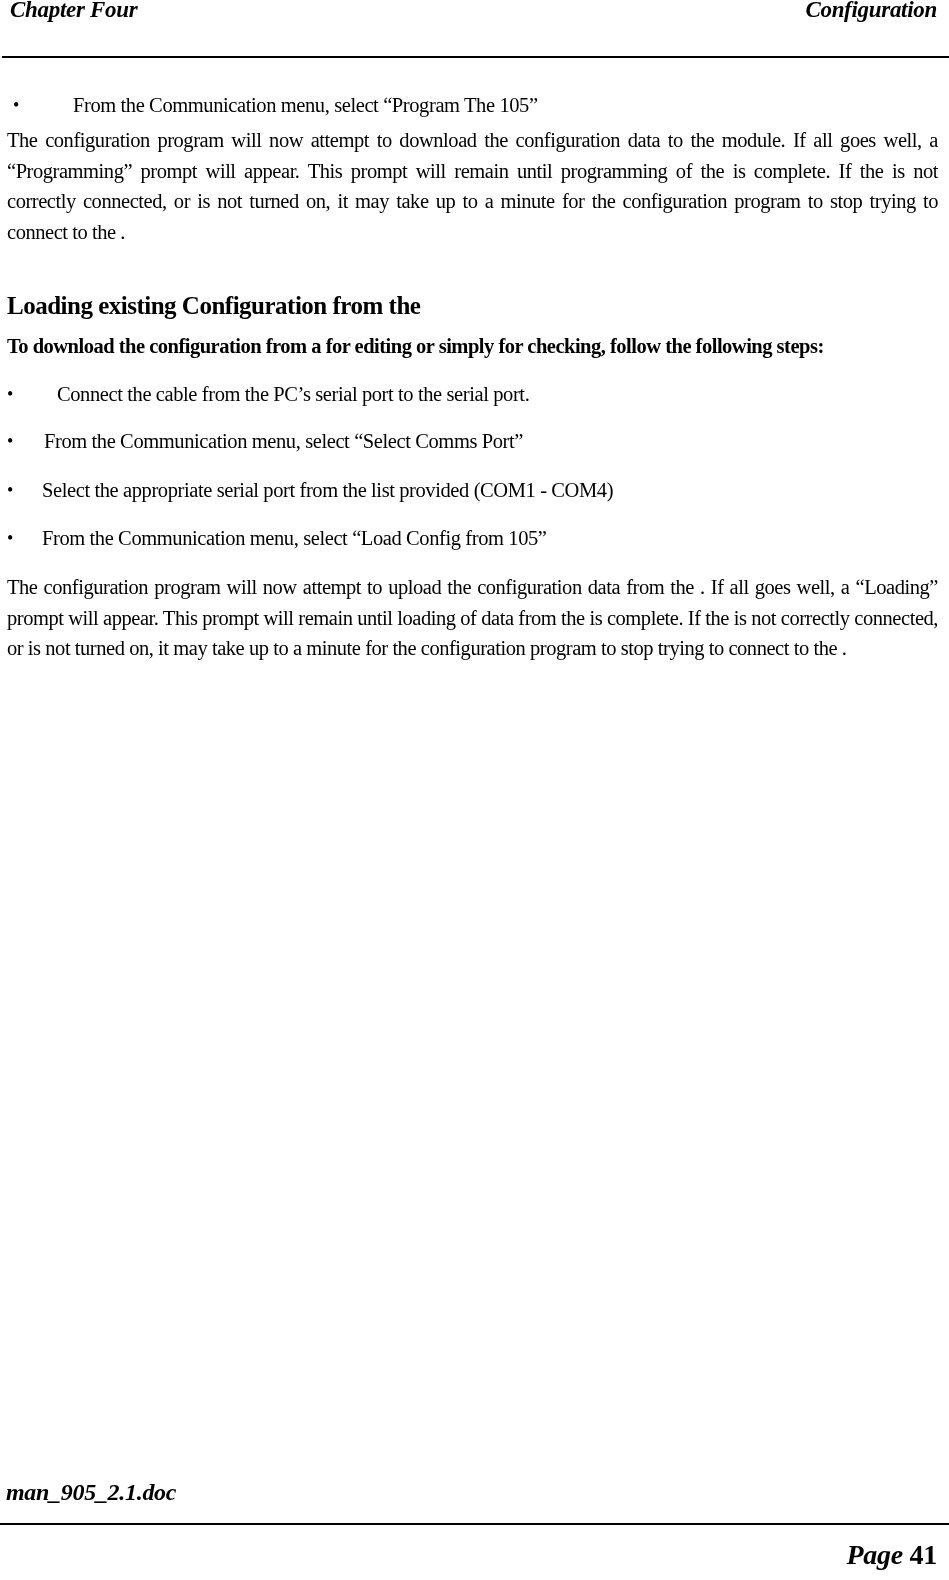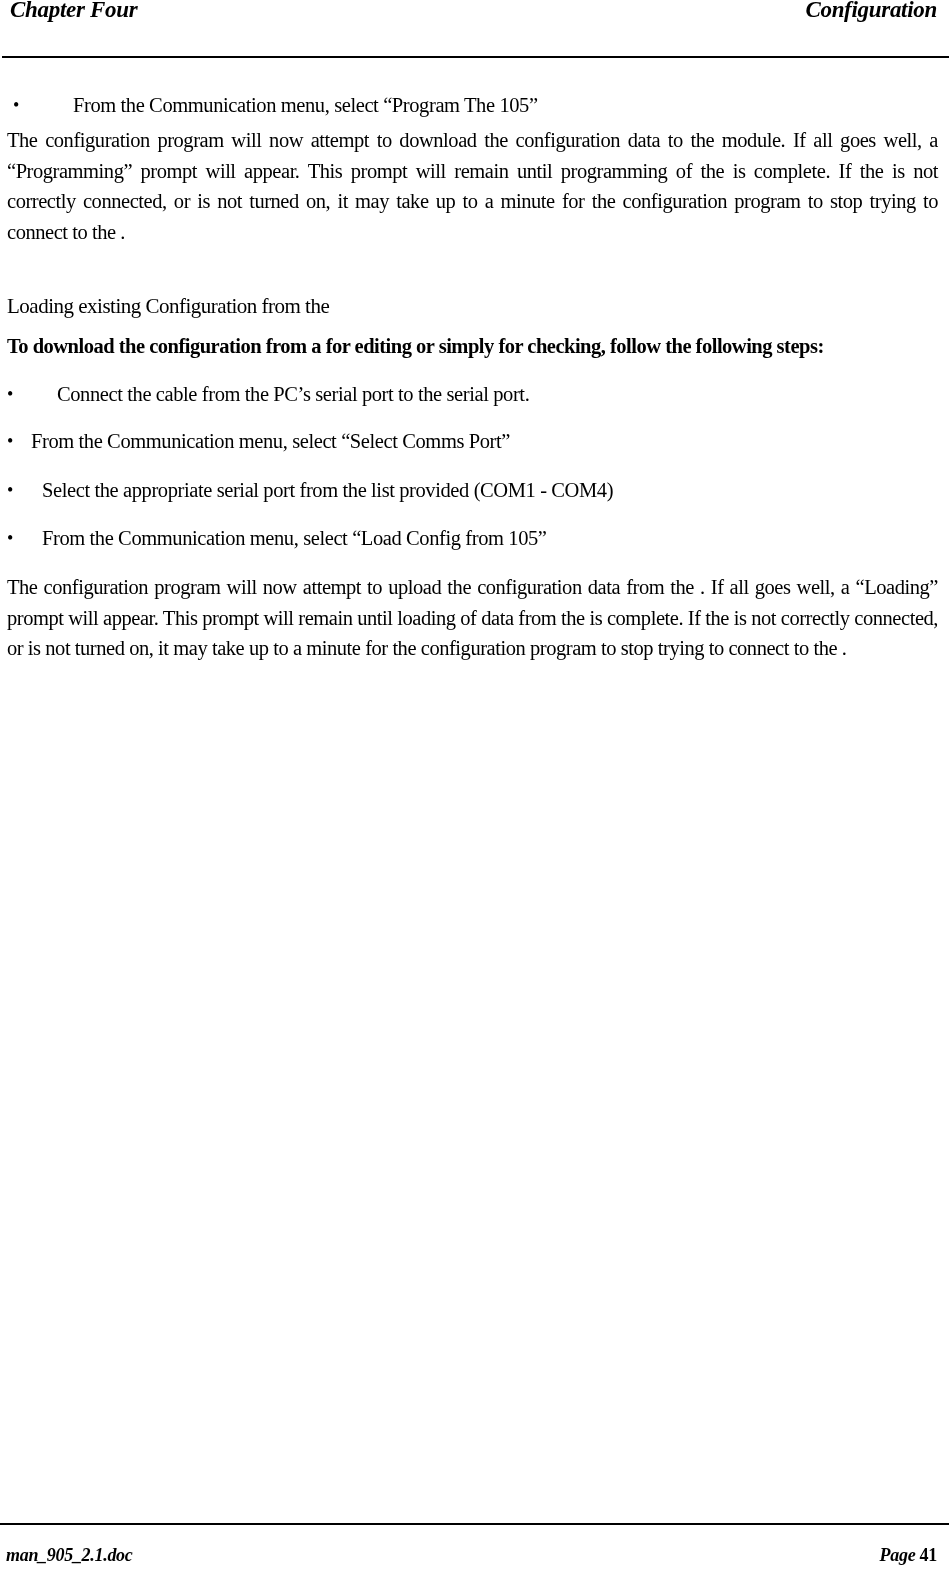--- a/index.html
+++ b/index.html
@@ -60,49 +60,49 @@
       width: 931px;
       font-size: 20.5px;
       line-height: 30.5px;
       letter-spacing: -0.45px;
       text-align: justify;
       text-align-last: left;
     }
     .heading {
       position: absolute;
       left: 7px;
-      font-size: 21px;
-      font-weight: normal;
+      font-size: 25px;
+      font-weight: bold;
       line-height: 30px;
       letter-spacing: -0.5px;
     }
     .intro {
       position: absolute;
       left: 7px;
       font-size: 20.5px;
       line-height: 30px;
       letter-spacing: -0.5px;
       white-space: nowrap;
       font-weight: bold;
     }
     .footer-left {
       position: absolute;
       left: 6px;
-      top: 1541px;
-      font-size: 18px;
+      top: 1478px;
+      font-size: 24px;
       font-weight: bold;
       font-style: italic;
       line-height: 28px;
       letter-spacing: -0.3px;
     }
     .footer-right {
       position: absolute;
       right: 12px;
       top: 1541px;
-      font-size: 18px;
+      font-size: 28px;
       font-weight: bold;
       line-height: 28px;
       letter-spacing: -0.3px;
     }
     .footer-right .page-word { font-style: italic; }
   </style>
 </head>
 <body>
 
 <div>
@@ -122,21 +122,21 @@
   <div class="heading" style="top:291px;">Loading existing Configuration from the</div>
 
   <div class="intro" style="top:331px;">To download the configuration from a  for editing or simply for checking, follow the following steps:</div>
 
   <div class="bullet-row" style="top:379px;">
     <span class="bullet">•</span>
     <span class="text" style="left:50px;">Connect the cable from the PC’s serial port to the  serial port.</span>
   </div>
   <div class="bullet-row" style="top:426px;">
     <span class="bullet">•</span>
-    <span class="text" style="left:24px;text-align:right;">From the Communication menu, select “Select Comms Port”</span>
+    <span class="text" style="left:37px;text-align:right;">From the Communication menu, select “Select Comms Port”</span>
   </div>
   <div class="bullet-row" style="top:475px;">
     <span class="bullet">•</span>
     <span class="text" style="left:35px;text-align:right;">Select the appropriate serial port from the list provided (COM1 - COM4)</span>
   </div>
   <div class="bullet-row" style="top:523px;">
     <span class="bullet">•</span>
     <span class="text" style="left:35px;text-align:center;">From the Communication menu, select “Load Config from 105”</span>
   </div>
 

